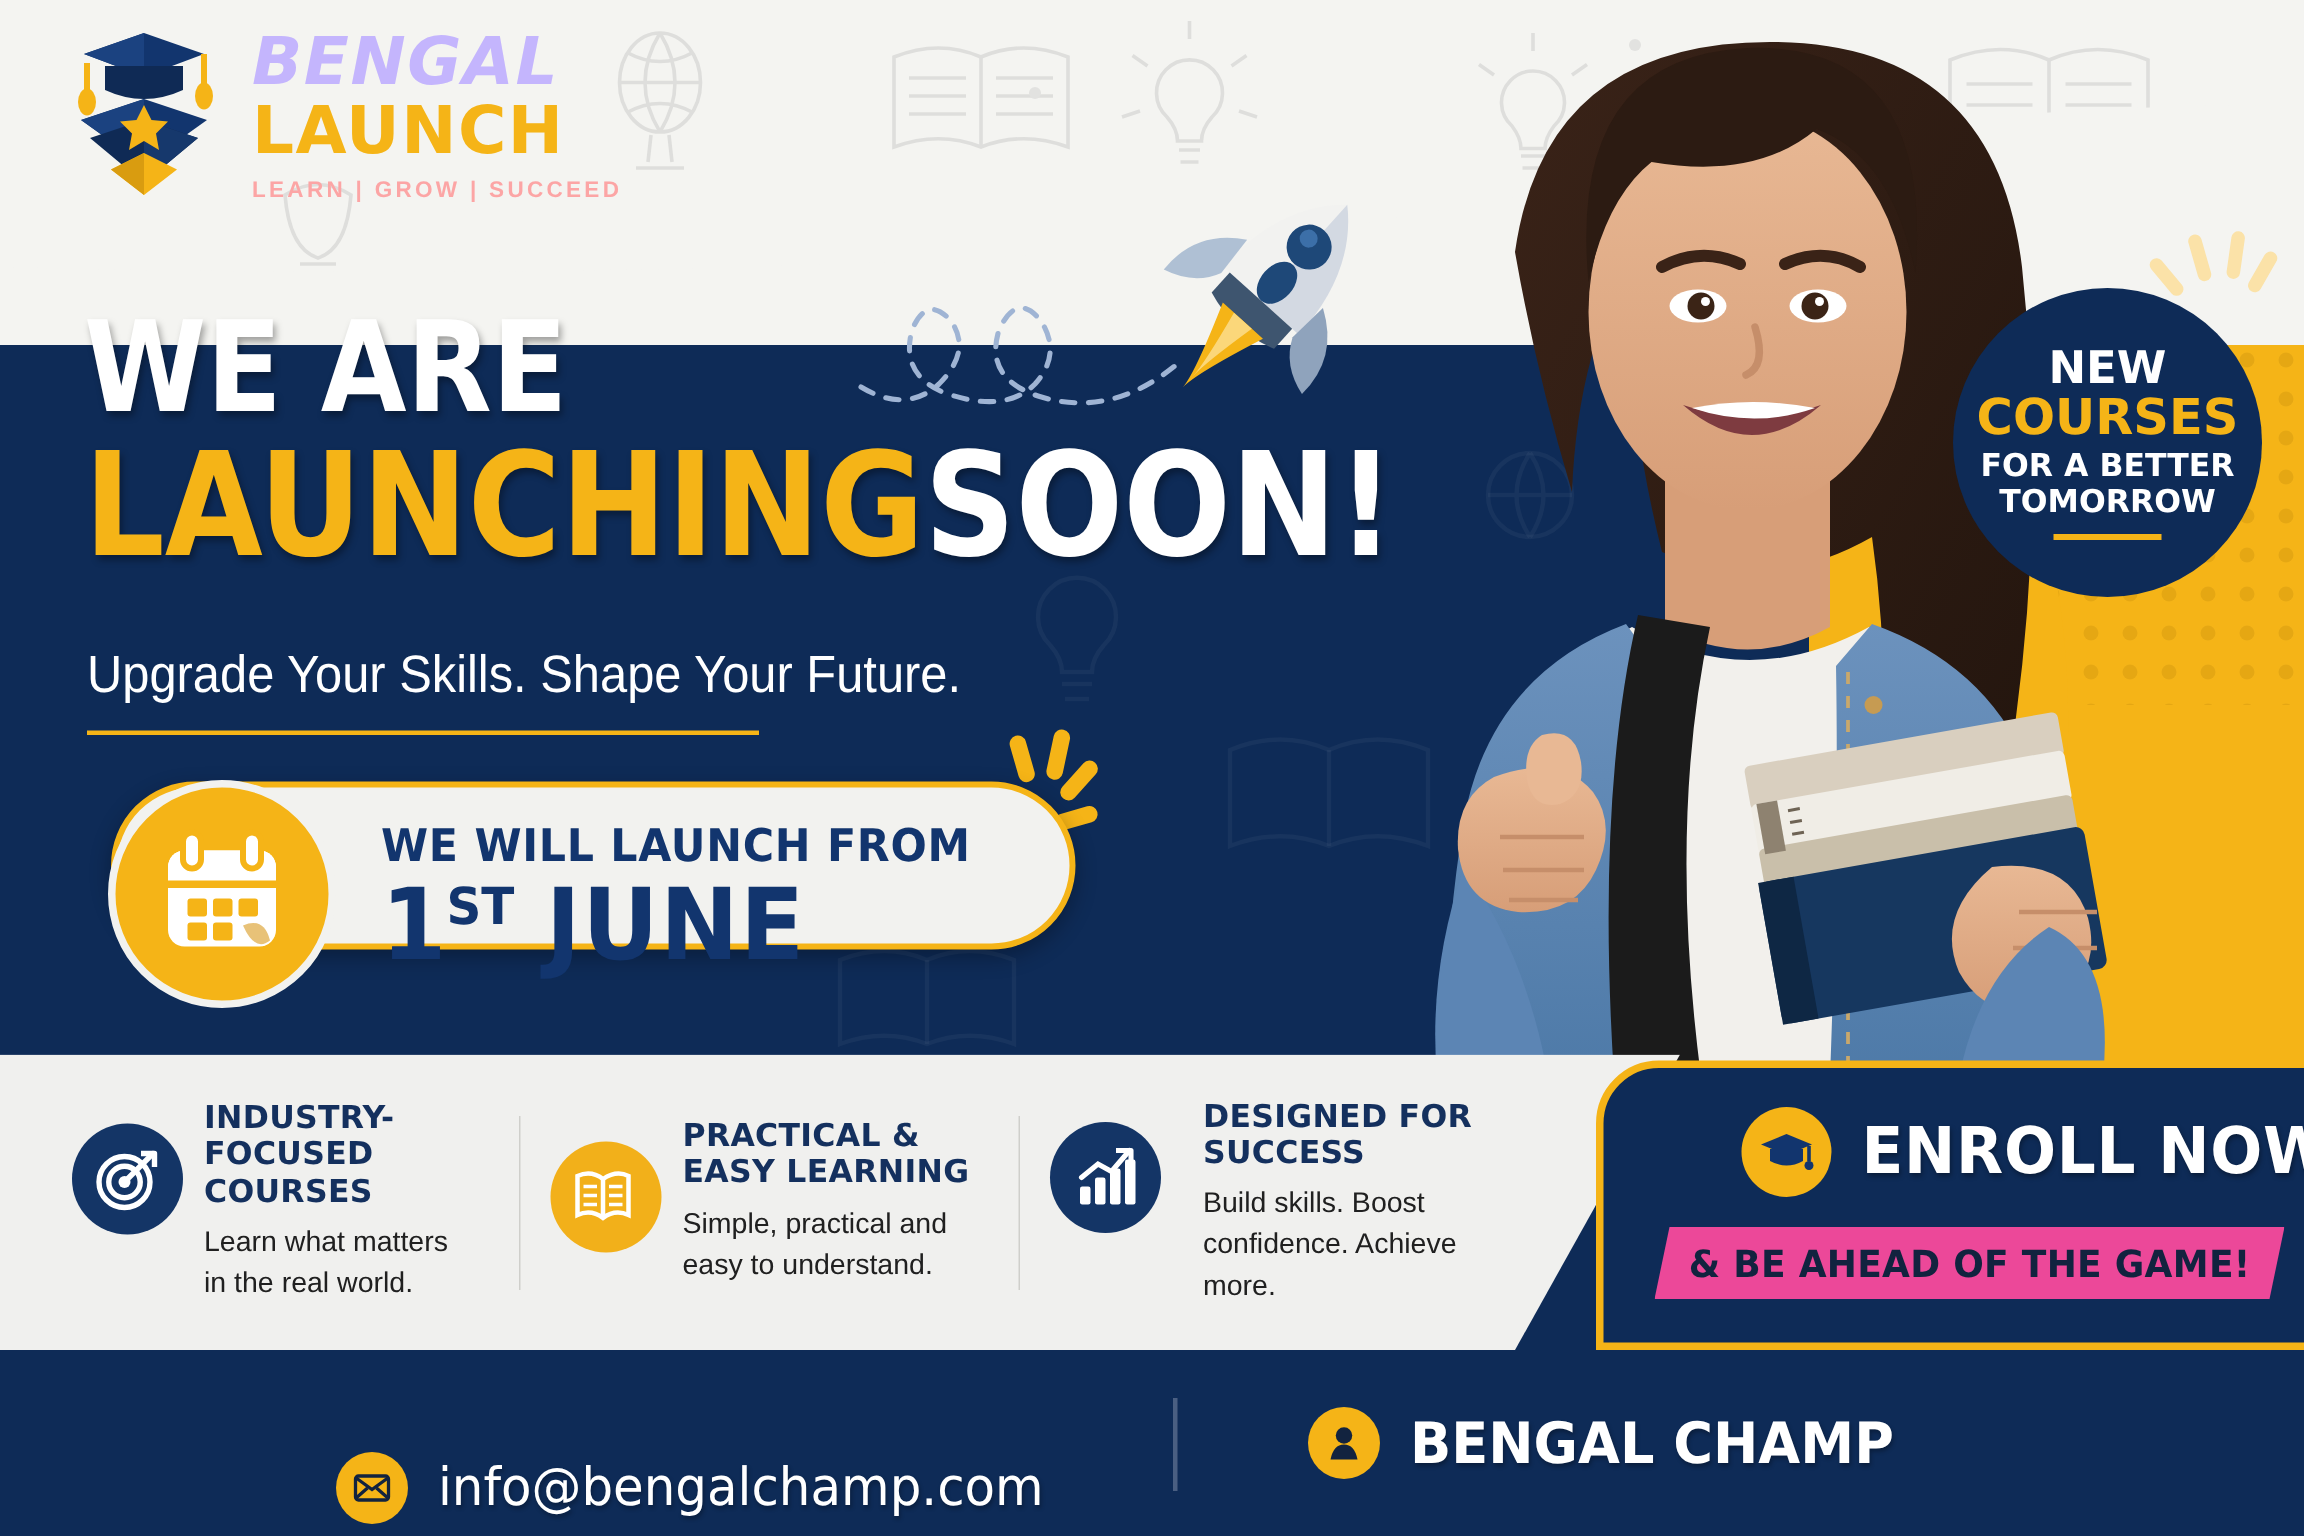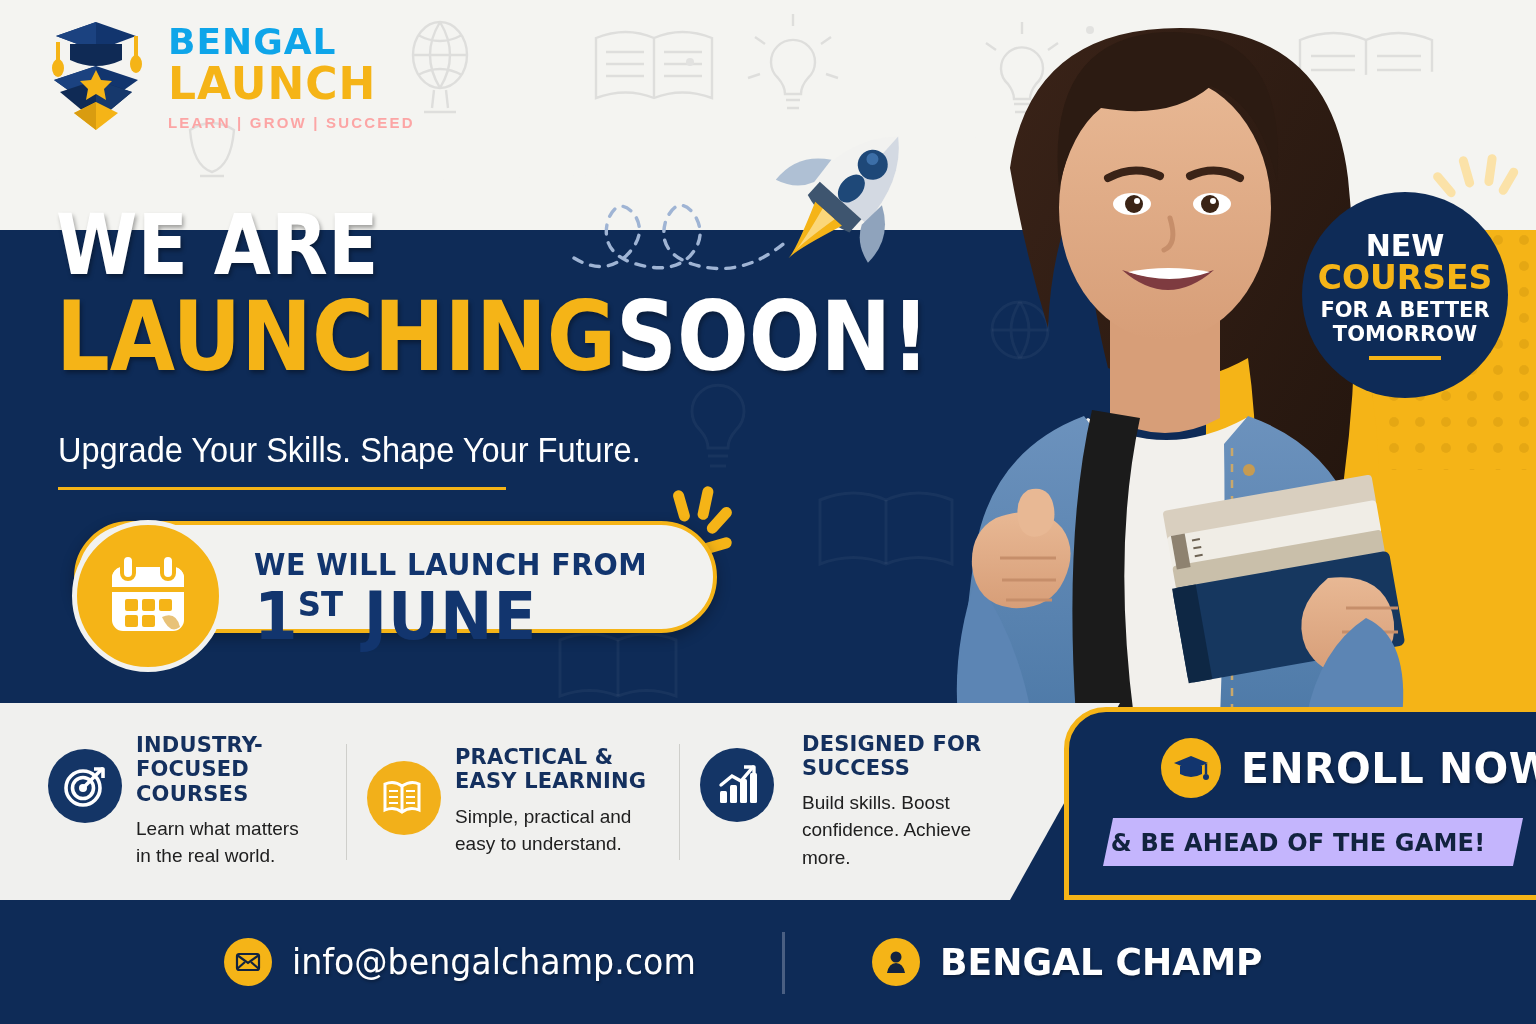--- a/index.html
+++ b/index.html
@@ -21,21 +21,21 @@
   }
   .bg-navy{
     position:absolute;left:0;top:0;width:1536px;height:1024px;
   }
   .doodles{position:absolute;left:0;top:0;width:1536px;height:1024px;pointer-events:none;}
 
   
   .logo-wrap{position:absolute;left:40px;top:18px;display:flex;align-items:center;gap:16px;}
   .logo-mark{width:112px;height:118px;position:relative;}
   .logo-text{line-height:1;}
-  .logo-l1{font-size:36px;font-weight:bold;color:#0ea5e9;letter-spacing:1px;font-family:"DejaVu Sans",sans-serif;}
+  .logo-l1{font-size:44px;font-weight:bold;color:#c4b5fd;letter-spacing:1px;font-family:"DejaVu Sans",sans-serif;font-style:italic;}
   .logo-l2{font-size:44px;font-weight:bold;color:#F5B417;letter-spacing:1px;font-family:"DejaVu Sans",sans-serif;margin-top:2px;}
   .logo-l3{font-size:15px;font-weight:bold;color:#fca5a5;letter-spacing:2.2px;margin-top:9px;text-align:center;}
 
   
   .headline{position:absolute;left:56px;top:206px;width:900px;}
   .h-l1{
     font-family:"DejaVu Sans",sans-serif;
     font-size:84px;font-weight:bold;color:#FFFFFF;
     letter-spacing:0px;line-height:0.95;transform:scaleX(0.88);transform-origin:left center;
     text-shadow:2px 3px 5px rgba(0,0,0,.35);
@@ -118,33 +118,33 @@
     position:absolute;left:1064px;top:707px;width:500px;height:193px;
     background:#0E2B57;border:5px solid #F5B417;border-radius:42px 0 0 0;
   }
   .enroll-top{position:absolute;left:92px;top:26px;display:flex;align-items:center;gap:20px;}
   .cap-circle{width:60px;height:60px;border-radius:50%;background:#F5B417;display:flex;align-items:center;justify-content:center;}
   .enroll-title{
     font-family:"DejaVu Sans",sans-serif;font-size:43px;font-weight:bold;color:#fff;letter-spacing:.5px;
     text-shadow:1px 2px 4px rgba(0,0,0,.35);transform:scaleX(0.95);transform-origin:left center;white-space:nowrap;
   }
   .enroll-band{
-    position:absolute;left:34px;top:106px;width:420px;height:48px;background:#c4b5fd;
+    position:absolute;left:34px;top:106px;width:420px;height:48px;background:#ec4899;
     clip-path:polygon(10px 0, 420px 0, 410px 48px, 0 48px);
-    display:flex;align-items:center;
+    display:flex;align-items:center;justify-content:center;
   }
   .enroll-band span{
     font-family:"DejaVu Sans",sans-serif;font-size:25px;font-weight:bold;color:#12233F;letter-spacing:.2px;
     transform:scaleX(0.96);white-space:nowrap;
   }
 
   
   .footer{position:absolute;left:0;top:900px;width:1536px;height:124px;background:#0E2B57;}
   .f-item{position:absolute;display:flex;align-items:center;gap:20px;}
-  .f-email{left:224px;top:938px;}
+  .f-email{left:224px;top:968px;}
   .f-brand{left:872px;top:938px;}
   .f-ico{width:48px;height:48px;border-radius:50%;background:#F5B417;display:flex;align-items:center;justify-content:center;flex:0 0 48px;}
   .f-text{
     font-family:"DejaVu Sans",sans-serif;font-size:35px;color:#FFFFFF;
     transform:scaleX(0.95);transform-origin:left center;white-space:nowrap;
     text-shadow:1px 2px 3px rgba(0,0,0,.3);
   }
   .f-text.bold{font-weight:bold;font-size:38px;}
   .f-div{position:absolute;left:782px;top:932px;width:3px;height:62px;background:#4A5F82;}
 </style>

